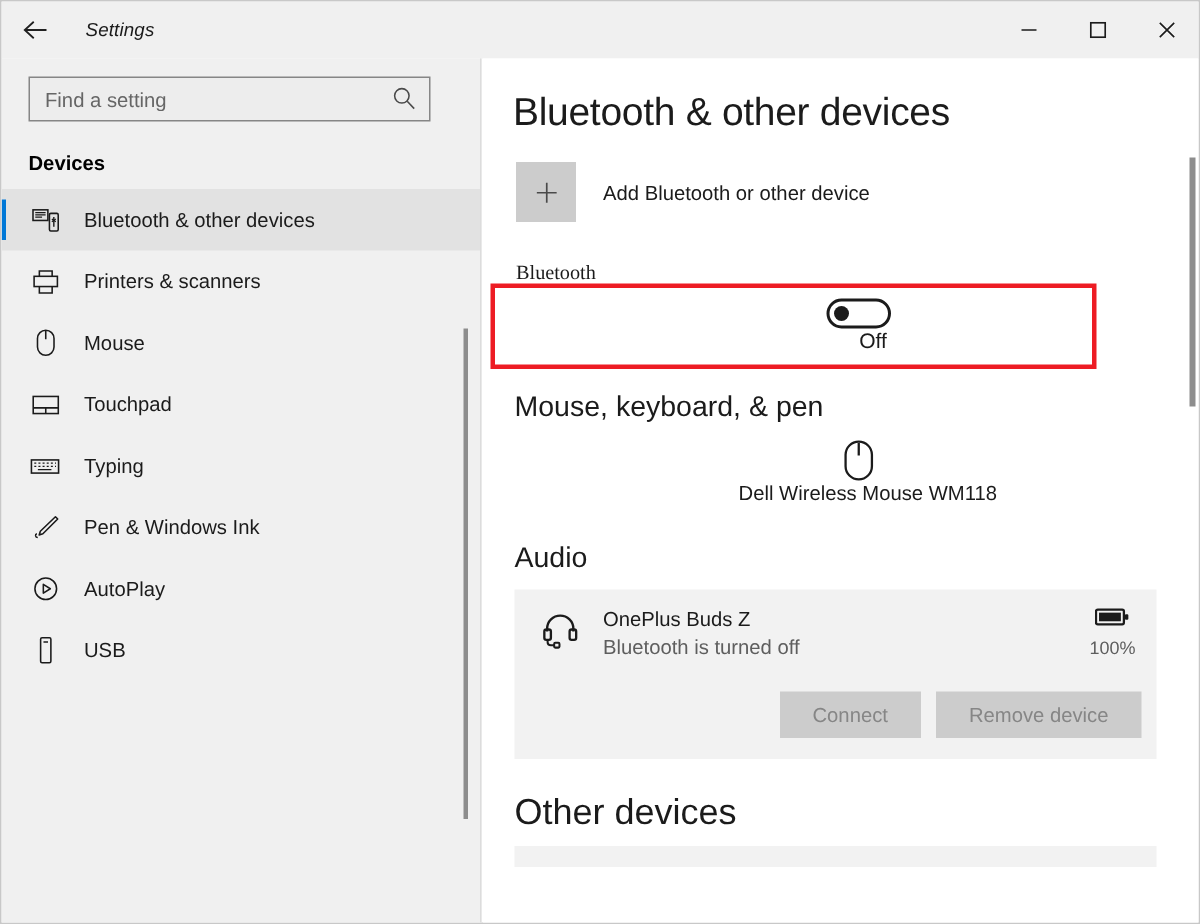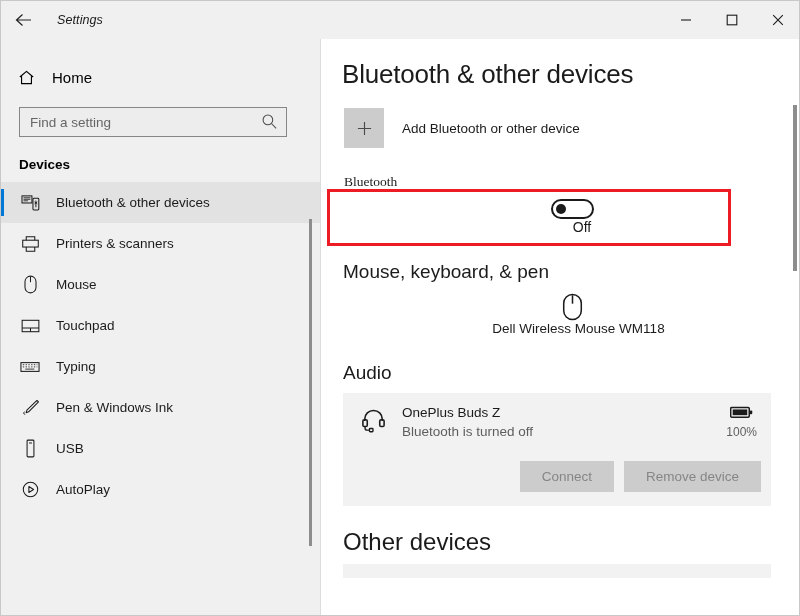--- a/index.html
+++ b/index.html
@@ -380,26 +380,20 @@
       <div class="win-btn">
         <svg width="12" height="12" viewBox="0 0 12 12">
           <path d="M1.2 1.2 L10.8 10.8 M10.8 1.2 L1.2 10.8" stroke="currentColor" stroke-width="1.1" fill="none"></path>
         </svg>
       </div>
     </div>
   </div>
 
   <div class="sidebar">
 
-    <div class="home-row">
-      <svg width="19" height="19" viewBox="0 0 20 20">
-        <path d="M3 9.5 L10 3.5 L17 9.5 M4.8 8.6 V16.5 H15.2 V8.6" fill="none" stroke="currentColor" stroke-width="1.2" stroke-linejoin="round"></path>
-      </svg>
-      <span class="label">Home</span>
-    </div>
 
     <div class="search-wrap">
       <input type="text" placeholder="Find a setting" style="">
       <span class="search-icon">
         <svg width="17" height="17" viewBox="0 0 18 18">
           <circle cx="7.3" cy="7.3" r="5.1" fill="none" stroke="currentColor" stroke-width="1.1"></circle>
           <path d="M11.1 11.1 L16 16.3" stroke="currentColor" stroke-width="1.1" fill="none"></path>
         </svg>
       </span>
     </div>
@@ -469,36 +463,36 @@
           <svg width="19" height="19" viewBox="0 0 20 20">
             <path d="M16.8 2.6 L18.4 4.2 L8 14.6 L5.4 15.4 L6.2 12.8 Z" fill="none" stroke="currentColor" stroke-width="1.1" stroke-linejoin="round"></path>
             <path d="M4.4 17.2 C2.6 17.2 2.2 15 3.8 14.6" fill="none" stroke="currentColor" stroke-width="1"></path>
           </svg>
         </span>
         <span class="nav-label">Pen &amp; Windows Ink</span>
       </div>
 
       <div class="nav-item">
         <span class="nav-ico">
+          <svg width="19" height="19" viewBox="0 0 20 20">
+            <circle cx="10" cy="10" r="7.6" fill="none" stroke="currentColor" stroke-width="1.1"></circle>
+            <path d="M8.3 6.9 L13.2 10 L8.3 13.1 Z" fill="none" stroke="currentColor" stroke-width="1.1" stroke-linejoin="round"></path>
+          </svg>
+        </span>
+        <span class="nav-label">AutoPlay</span>
+      </div>
+
+      <div class="nav-item">
+        <span class="nav-ico">
           <svg width="13" height="19" viewBox="0 0 12 20">
             <rect x="2.4" y="1.2" width="7.2" height="17.6" rx="1" fill="none" stroke="currentColor" stroke-width="1.1"></rect>
             <path d="M4.4 4.2 H7.6" stroke="currentColor" stroke-width="1"></path>
           </svg>
         </span>
         <span class="nav-label">USB</span>
-      </div>
-
-      <div class="nav-item">
-        <span class="nav-ico">
-          <svg width="19" height="19" viewBox="0 0 20 20">
-            <circle cx="10" cy="10" r="7.6" fill="none" stroke="currentColor" stroke-width="1.1"></circle>
-            <path d="M8.3 6.9 L13.2 10 L8.3 13.1 Z" fill="none" stroke="currentColor" stroke-width="1.1" stroke-linejoin="round"></path>
-          </svg>
-        </span>
-        <span class="nav-label">AutoPlay</span>
       </div>
 
     </div>
 
     <div class="sidebar-scroll"></div>
   </div>
 
   <div class="content">
 
     <div class="page-title">Bluetooth &amp; other devices</div>

